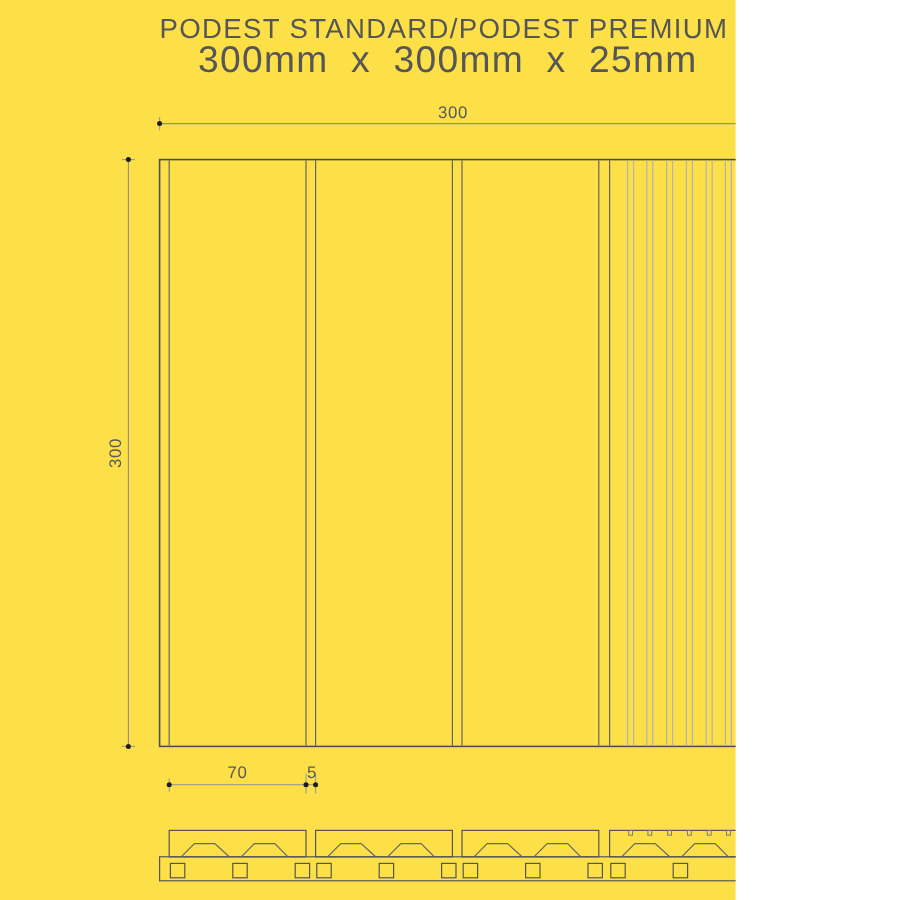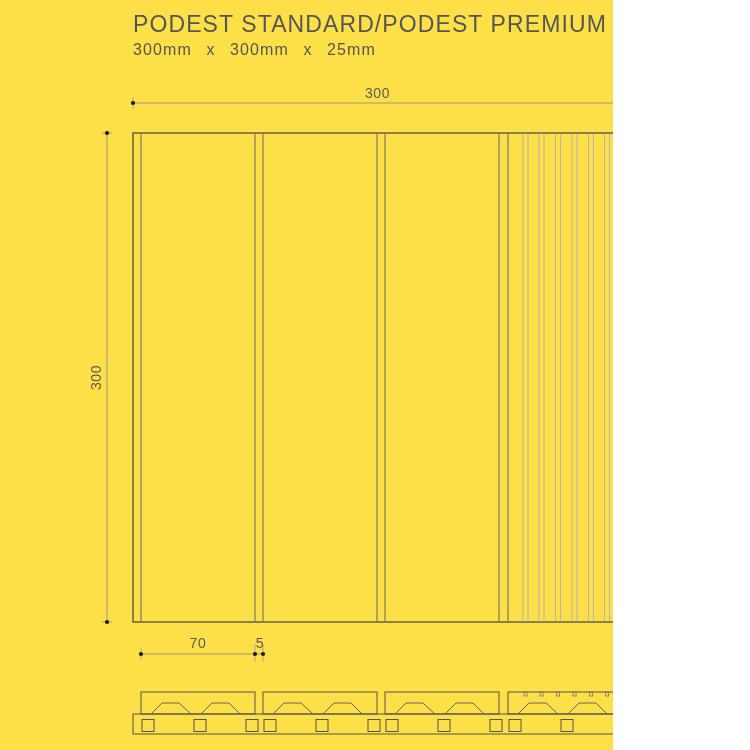--- a/index.html
+++ b/index.html
@@ -9,22 +9,22 @@
     background:#fde047;
     overflow:hidden;
     font-family:"Liberation Sans", sans-serif;
   }
   .title-block{position:absolute;left:133px;top:12px;color:#565656;}
   .title-line1{
     font-size:23px;line-height:25px;letter-spacing:1.1px;
     font-weight:400;white-space:nowrap;
   }
   .title-line2{
-    font-size:16px;line-height:25px;letter-spacing:1.1px;
-    word-spacing:9px;font-weight:400;white-space:nowrap;
+    font-size:31px;line-height:25px;letter-spacing:1.1px;
+    word-spacing:9px;font-weight:400;white-space:nowrap;margin-left:32px;
   }
   svg{position:absolute;left:0;top:0;}
   svg text{
     font-family:"Liberation Sans", sans-serif;
     font-size:14px;fill:#5a5a5a;letter-spacing:0.6px;
   }
   .outline{stroke:#4d4d4d;stroke-width:1.3;fill:none;}
   .plankline{stroke:#666666;stroke-width:1;fill:none;}
   .grooveline{stroke:#b3b3b3;stroke-width:1;fill:none;}
   .dimline{stroke:#8f8f8f;stroke-width:0.9;fill:none;}

